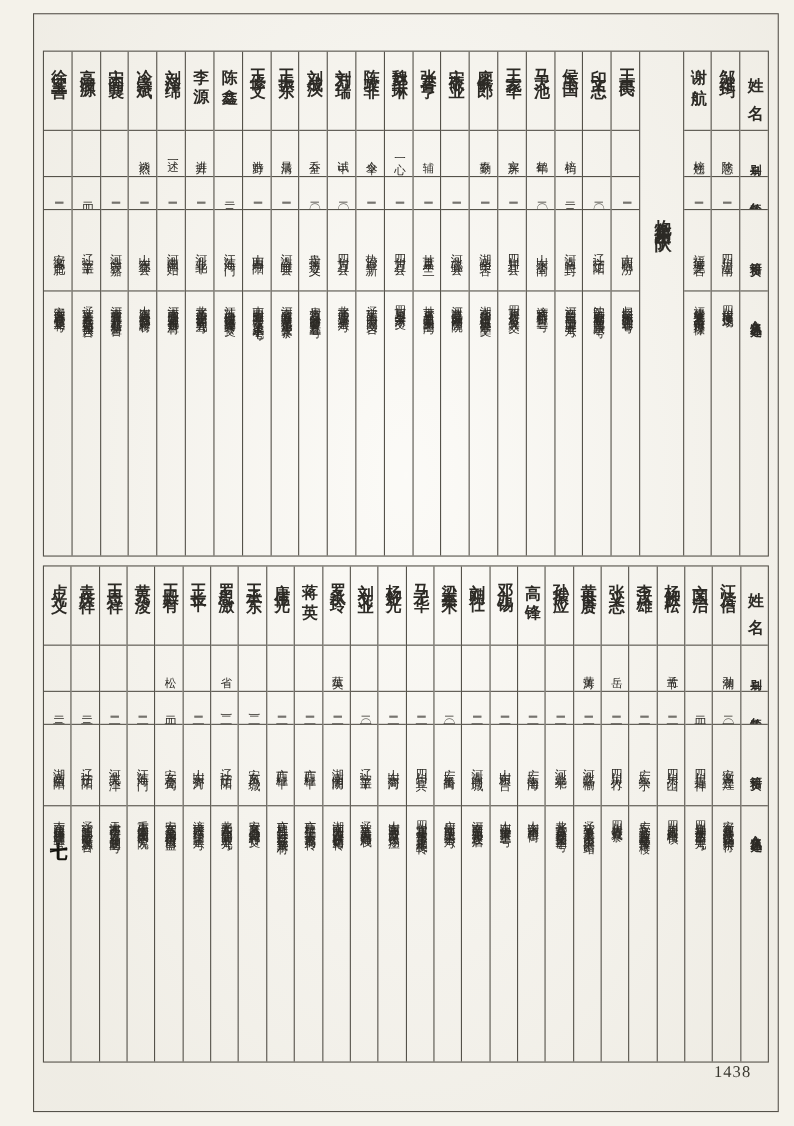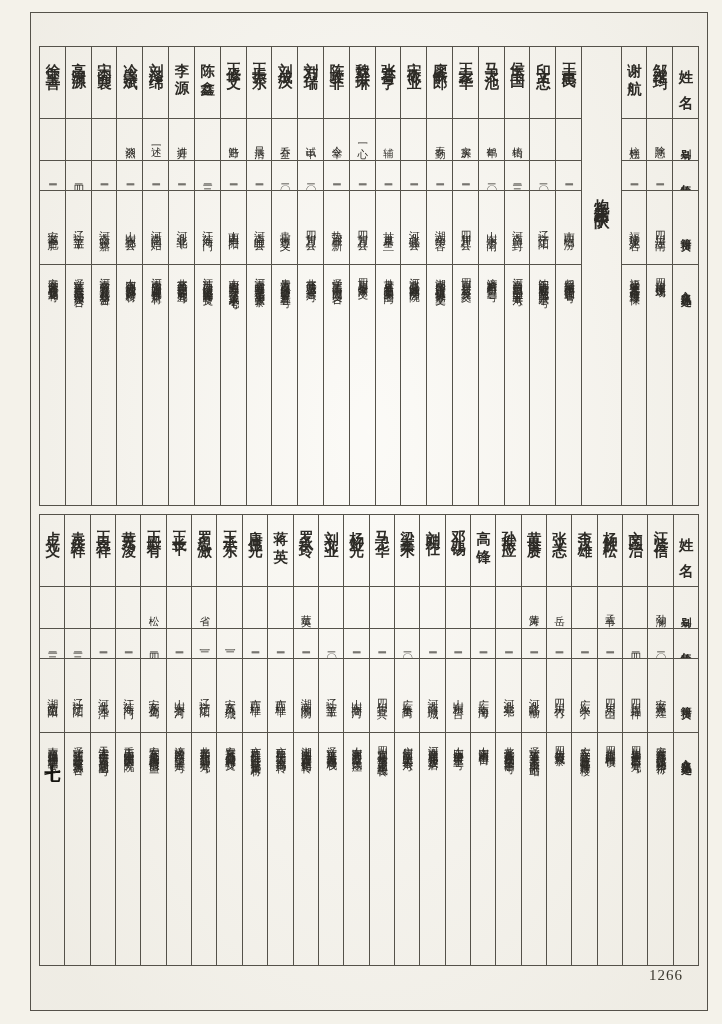--- a/index.html
+++ b/index.html
@@ -925,14 +925,14 @@
           <div class="vtext">二三</div>
         </div>
         <div class="cell native">
           <div class="vtext">湖南益阳</div>
         </div>
         <div class="cell addr">
           <div class="vtext">南京福建路福建新邨<span class="hand">十七</span>号</div>
         </div>
       </div>
     </section>
-  <div class="page-number">1266</div>
+  <div class="page-number">1438</div>
 </div>
 
 </body></html>

